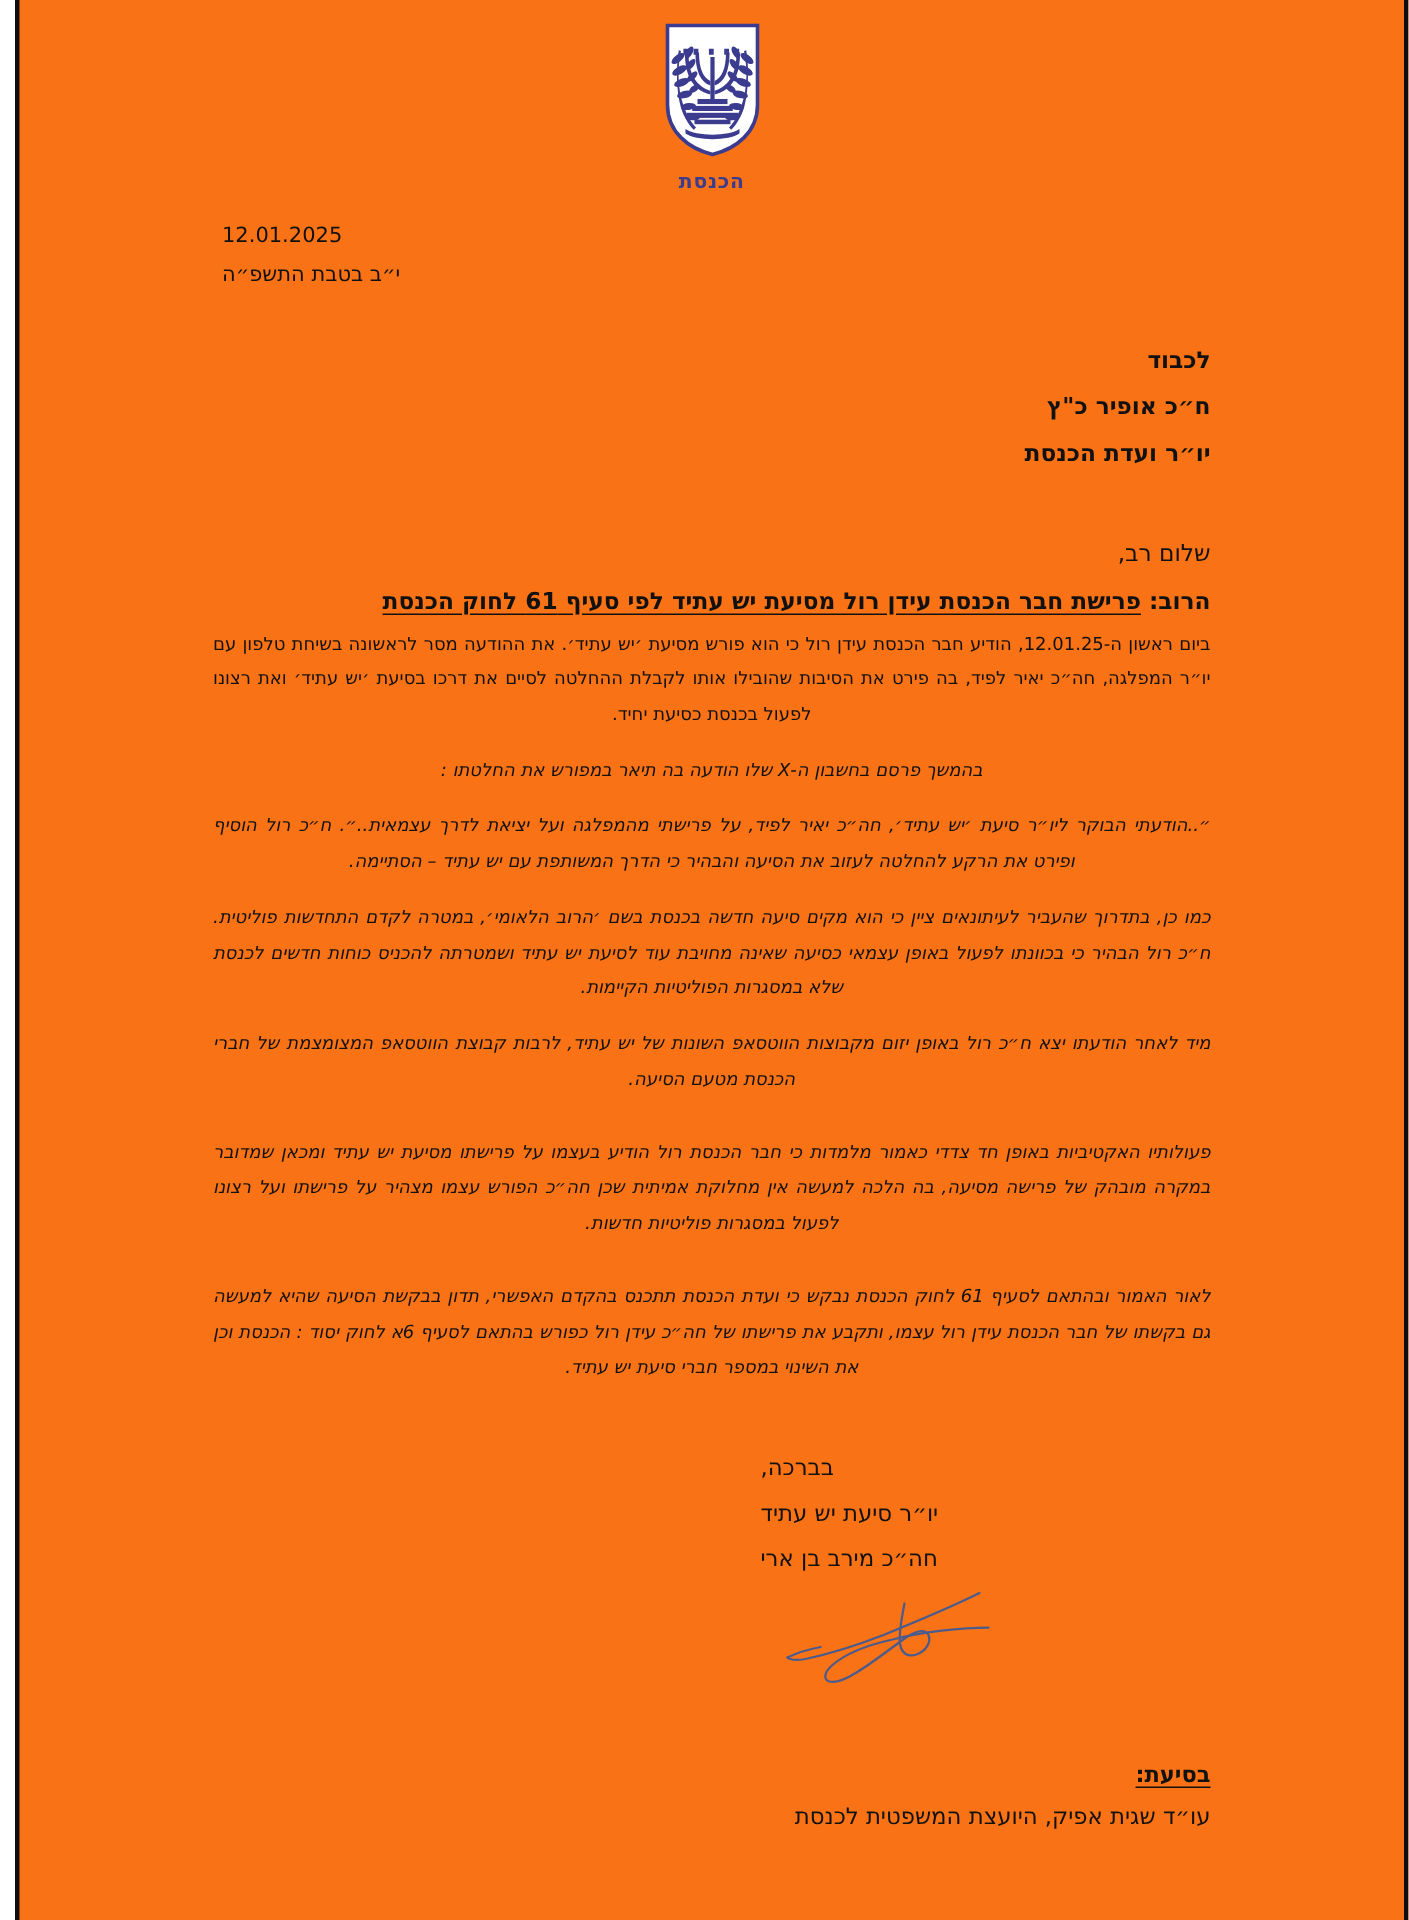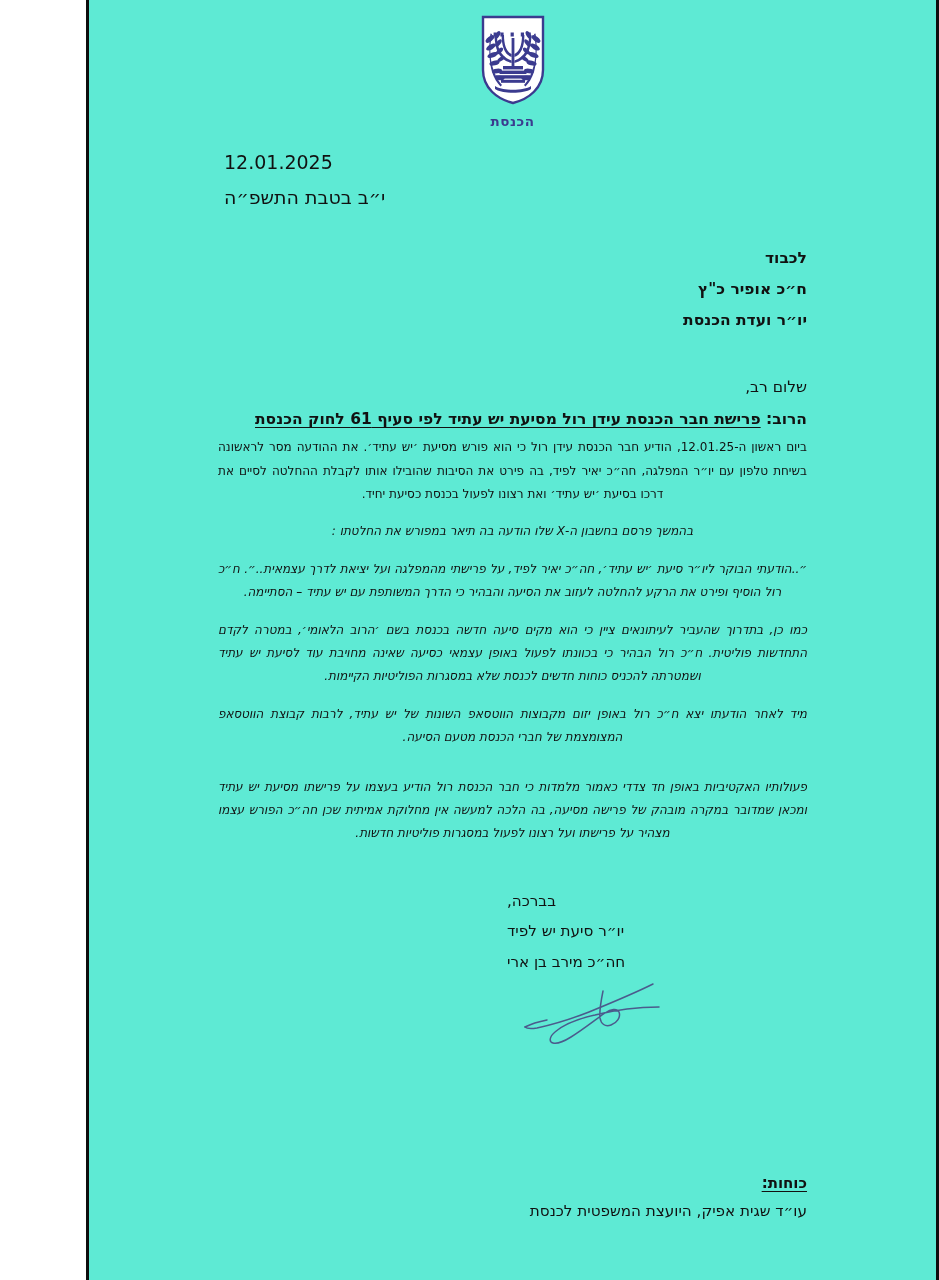--- a/index.html
+++ b/index.html
@@ -10,23 +10,23 @@
   body {
     width: 939px;
     height: 1280px;
     font-family: "DejaVu Sans", "Liberation Sans", sans-serif;
     color: #111111;
     overflow: hidden;
     position: relative;
   }
   .page {
     position: relative;
-    width: 853px;
+    width: 929px;
     height: 1280px;
-    background: #5eead4;
+    background: #f97316;
     box-sizing: border-box;
     border-left: 3px solid #0d0d0d;
     border-right: 3px solid #0d0d0d;
     overflow: hidden;
   }
   .page-inner {
     position: relative;
     width: 100%;
     height: 100%;
     padding: 0 129px 0 129px;
@@ -51,21 +51,21 @@
     letter-spacing: 0.5px;
   }
 
   
   .date-block {
     text-align: left;
     margin-top: 16px;
     padding-left: 6px;
   }
   .date-block div {
-    font-size: 19px;
+    font-size: 14px;
     line-height: 1.85;
     color: #111;
     direction: ltr;
     text-align: left;
   }
   .date-block .hebrew-date {
     direction: rtl;
     text-align: left;
     unicode-bidi: isolate;
   }
@@ -232,36 +232,37 @@
     <span class="subject-label">הרוב: </span><span class="subject-text">פרישת חבר הכנסת עידן רול מסיעת יש עתיד לפי סעיף 61 לחוק הכנסת</span>
   </div>
 
   <div class="body-text">
     <p>ביום ראשון ה-12.01.25, הודיע חבר הכנסת עידן רול כי הוא פורש מסיעת ׳יש עתיד׳. את ההודעה מסר לראשונה בשיחת טלפון עם יו״ר המפלגה, חה״כ יאיר לפיד, בה פירט את הסיבות שהובילו אותו לקבלת ההחלטה לסיים את דרכו בסיעת ׳יש עתיד׳ ואת רצונו לפעול בכנסת כסיעת יחיד.</p>
     <p>בהמשך פרסם בחשבון ה-X שלו הודעה בה תיאר במפורש את החלטתו :</p>
     <p>״..הודעתי הבוקר ליו״ר סיעת ׳יש עתיד׳, חה״כ יאיר לפיד, על פרישתי מהמפלגה ועל יציאת לדרך עצמאית..״. ח״כ רול הוסיף ופירט את הרקע להחלטה לעזוב את הסיעה והבהיר כי הדרך המשותפת עם יש עתיד – הסתיימה.</p>
     <p>כמו כן, בתדרוך שהעביר לעיתונאים ציין כי הוא מקים סיעה חדשה בכנסת בשם ׳הרוב הלאומי׳, במטרה לקדם התחדשות פוליטית. ח״כ רול הבהיר כי בכוונתו לפעול באופן עצמאי כסיעה שאינה מחויבת עוד לסיעת יש עתיד ושמטרתה להכניס כוחות חדשים לכנסת שלא במסגרות הפוליטיות הקיימות.</p>
     <p>מיד לאחר הודעתו יצא ח״כ רול באופן יזום מקבוצות הווטסאפ השונות של יש עתיד, לרבות קבוצת הווטסאפ המצומצמת של חברי הכנסת מטעם הסיעה.</p>
     <p class="gap-large">פעולותיו האקטיביות באופן חד צדדי כאמור מלמדות כי חבר הכנסת רול הודיע בעצמו על פרישתו מסיעת יש עתיד ומכאן שמדובר במקרה מובהק של פרישה מסיעה, בה הלכה למעשה אין מחלוקת אמיתית שכן חה״כ הפורש עצמו מצהיר על פרישתו ועל רצונו לפעול במסגרות פוליטיות חדשות.</p>
+    <p class="gap-large">לאור האמור ובהתאם לסעיף 61 לחוק הכנסת נבקש כי ועדת הכנסת תתכנס בהקדם האפשרי, תדון בבקשת הסיעה שהיא למעשה גם בקשתו של חבר הכנסת עידן רול עצמו, ותקבע את פרישתו של חה״כ עידן רול כפורש בהתאם לסעיף 6א לחוק יסוד : הכנסת וכן את השינוי במספר חברי סיעת יש עתיד.</p>
   </div>
 
   <div class="signature">
     <div class="sig-line">בברכה,</div>
-    <div class="sig-line">יו״ר סיעת יש לפיד</div>
+    <div class="sig-line">יו״ר סיעת יש עתיד</div>
     <div class="sig-line">חה״כ מירב בן ארי</div>
     <div class="sig-mark">
       <svg width="200" height="70" viewBox="0 0 200 70" xmlns="http://www.w3.org/2000/svg">
         <g fill="none" stroke="#4b5b8c" stroke-width="1.5" stroke-linecap="round" stroke-linejoin="round">
           <path d="M146 5 C128 14 104 24 82 33 C64 40 44 46 30 49 C24 50 20 50 18 48"></path>
           <path d="M18 48 C22 46 30 43 40 41"></path>
           <path d="M96 12 C94 22 92 32 93 39 C94 45 98 48 104 46 C110 44 114 38 112 33 C110 29 104 30 98 34 C88 41 74 52 64 58 C56 63 50 65 46 64 C42 63 42 58 48 53 C56 46 70 40 88 36 C108 31 134 28 152 28"></path>
         </g>
       </svg>
     </div>
   </div>
 
   <div class="cc-block">
-    <div class="cc-title">כוחות:</div>
+    <div class="cc-title">בסיעת:</div>
     <div class="cc-name">עו״ד שגית אפיק, היועצת המשפטית לכנסת</div>
   </div>
 
  </div>
 </div>
 
 </body></html>

